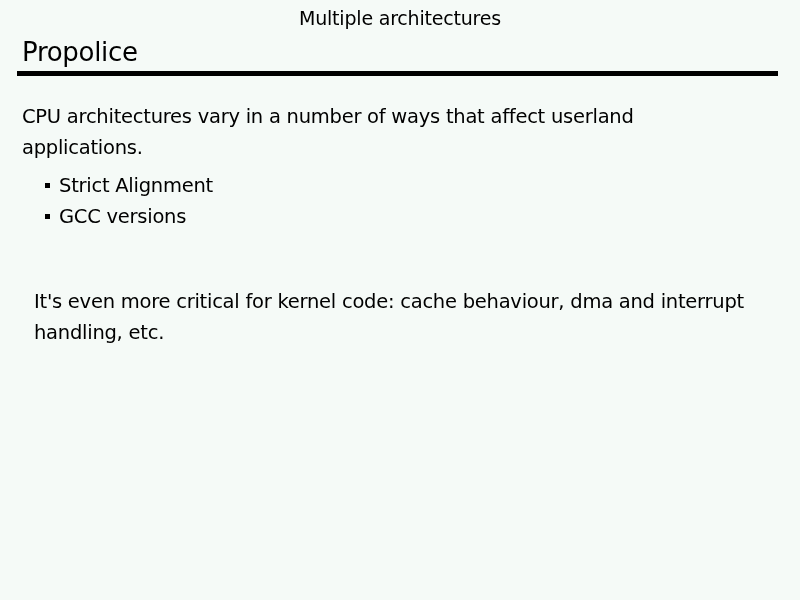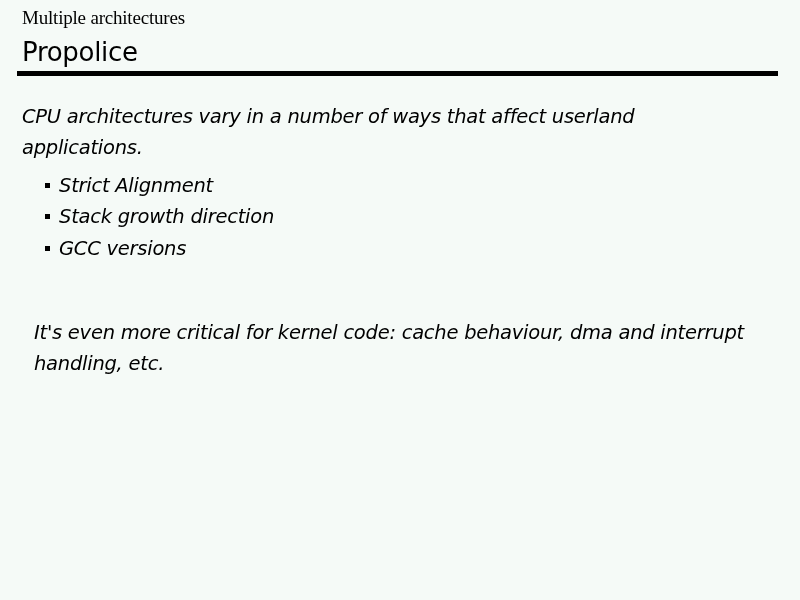--- a/index.html
+++ b/index.html
@@ -21,26 +21,25 @@
     height: 600px;
     box-sizing: border-box;
   }
 
   
   .slide-header {
     position: absolute;
     top: 6px;
     left: 22px;
     right: 22px;
-    text-align: left;
+    text-align: center;
     font-size: 19px;
     line-height: 24px;
     letter-spacing: -0.2px;
     white-space: nowrap;
-    font-family: Liberation Serif, serif;
   }
 
   
   .slide-title {
     position: absolute;
     top: 36px;
     left: 22px;
     font-size: 26px;
     line-height: 32px;
     letter-spacing: -0.3px;
@@ -55,21 +54,20 @@
     height: 5px;
     background: #000000;
   }
 
   
   .slide-body {
     position: absolute;
     top: 101px;
     left: 22px;
     width: 756px;
-    font-style: italic;
   }
 
   .intro-paragraph {
     font-size: 19.5px;
     line-height: 31px;
     letter-spacing: -0.25px;
     width: 655px;
     margin: 0;
   }
 
@@ -131,21 +129,20 @@
         <span class="bullet-marker"></span>
       </li>
       <li class="bullet-item">
         <span class="bullet-marker"></span>
       </li>
       <li class="bullet-item">
         <span class="bullet-marker"></span>
       </li>
       <li class="bullet-item">
         <span class="bullet-marker"></span>
-        <span>Stack growth direction</span>
       </li>
       <li class="bullet-item">
         <span class="bullet-marker"></span>
         <span>GCC versions</span>
       </li>
     </ul>
 
     <p class="closing-paragraph">It's even more critical for kernel code: cache behaviour, dma and interrupt handling, etc.</p>
 
   </div>

